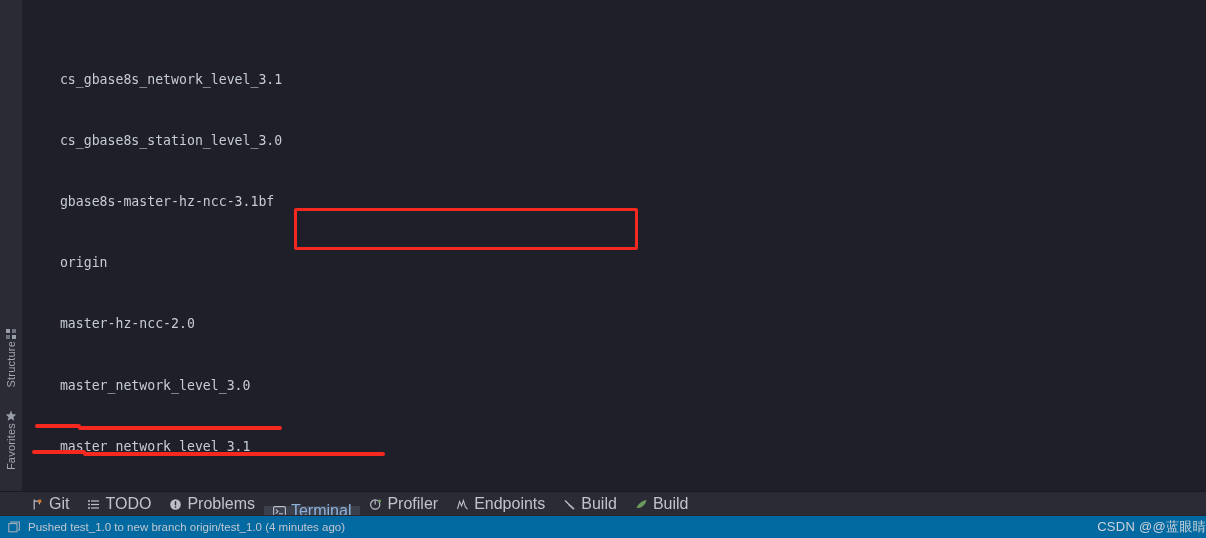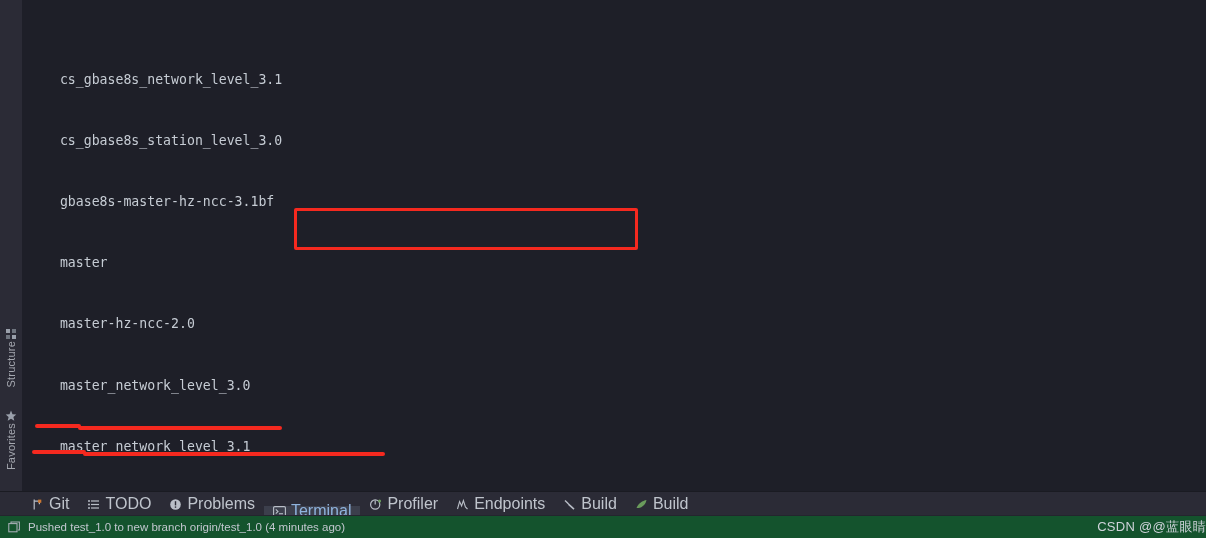--- a/index.html
+++ b/index.html
@@ -134,21 +134,21 @@
     background: #3c3f4c;
     color: #8fb3dd;
     margin-top: 14px;
   }
   .tb-ico { width: 13px; height: 13px; display: block; flex: 0 0 13px; }
 
   
   .statusbar {
     flex: 0 0 auto;
     height: 22px;
-    background: #14532d;
+    background: #0369a1;
     display: flex;
     align-items: center;
     gap: 7px;
     padding: 0 10px 0 8px;
     font-family: "Liberation Sans", sans-serif;
     font-size: 11.5px;
     color: #c2c7cf;
     border-top: 1px solid #24252e;
     position: relative;
   }
@@ -196,21 +196,21 @@
 
     </div>
 
     <div class="terminal">
       <div class="term-inner">
 
         
         <div class="line"><span class="star"> </span> <span class="ln-dim">cs_gbase8s_network_level_3.1</span></div>
         <div class="line"><span class="star"> </span> <span class="ln-dim">cs_gbase8s_station_level_3.0</span></div>
         <div class="line"><span class="star"> </span> <span class="ln-dim">gbase8s-master-hz-ncc-3.1bf</span></div>
-        <div class="line"><span class="star"> </span> <span class="ln-dim">master</span></div>
+        <div class="line"><span class="star"> </span> <span class="ln-dim">origin</span></div>
         <div class="line"><span class="star"> </span> <span class="ln-dim">master-hz-ncc-2.0</span></div>
         <div class="line"><span class="star"> </span> <span class="ln-dim">master_network_level_3.0</span></div>
         <div class="line"><span class="star"> </span> <span class="ln-dim">master_network_level_3.1</span></div>
         
         
         
 
         
         
 

